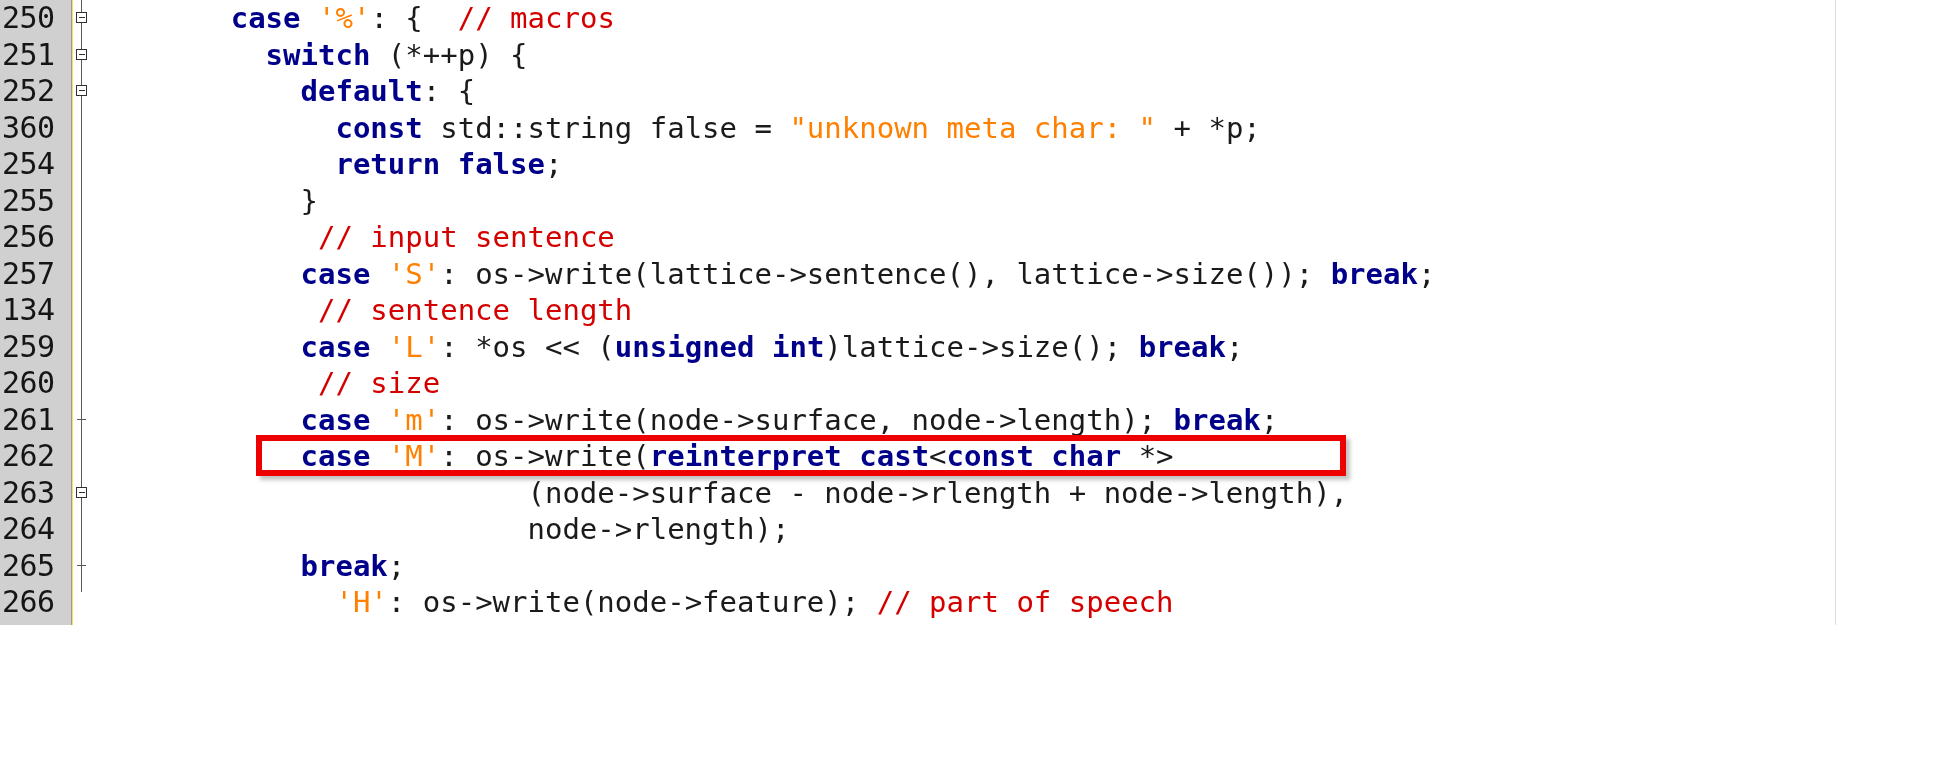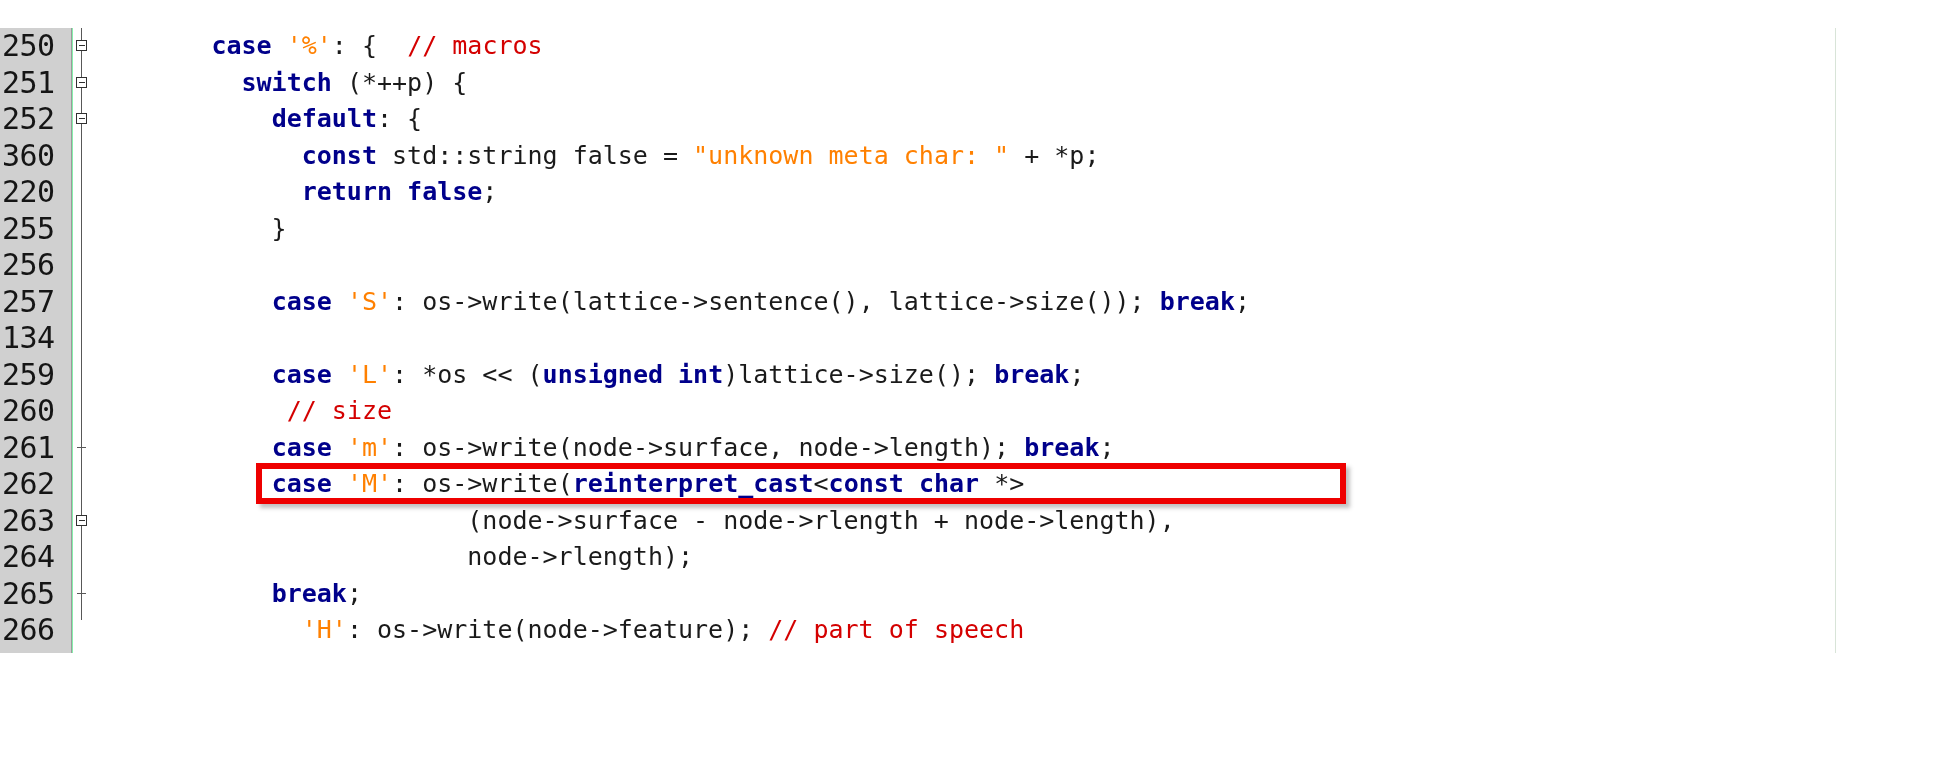--- a/index.html
+++ b/index.html
@@ -11,23 +11,22 @@
     width: 1955px;
     height: 783px;
     overflow: hidden;
     font-family: "DejaVu Sans Mono", "Liberation Mono", monospace;
   }
 
   #editor {
     position: relative;
     width: 1955px;
     height: 625px;
-    background: #86efac;
+    background: #fde047;
     overflow: hidden;
-    margin-top: 28px;
   }
 
   
   #gutter {
     position: absolute;
     left: 0; top: 0;
     width: 72px;
     height: 783px;
     background: #d0d0d0;
     border-right: 1px solid #9a9a9a;
@@ -97,21 +96,21 @@
     position: absolute;
     left: 91px; top: 0;
     right: 0; bottom: 0;
     background: #ffffff;
     overflow: hidden;
   }
   .code-line {
     height: 36.5px;
     line-height: 36.5px;
     font-family: "DejaVu Sans Mono", "Liberation Mono", monospace;
-    font-size: 25px;
+    font-size: 29px;
     color: #1a1a1a;
     white-space: pre;
     letter-spacing: 0px;
   }
   .kw   { color: #00008b; font-weight: bold; }
   .str  { color: #ff8000; }
   .chr  { color: #ff8000; }
   .cmt  { color: #d40000; }
   .pln  { color: #1a1a1a; }
 
@@ -143,21 +142,21 @@
 <body>
 
 <div id="editor">
 
   <div id="gutter">
     <div id="gutter-numbers">
         <div class="gutter-line">250</div>
         <div class="gutter-line">251</div>
         <div class="gutter-line">252</div>
         <div class="gutter-line">360</div>
-        <div class="gutter-line">220</div>
+        <div class="gutter-line">254</div>
         <div class="gutter-line">255</div>
         <div class="gutter-line">256</div>
         <div class="gutter-line">257</div>
         <div class="gutter-line">134</div>
         <div class="gutter-line">259</div>
         <div class="gutter-line">260</div>
         <div class="gutter-line">261</div>
         <div class="gutter-line">262</div>
         <div class="gutter-line">263</div>
         <div class="gutter-line">264</div>
@@ -177,23 +176,23 @@
       <div class="fold-tick" style="top: 564.5px;"></div>
     </div>
 
   <div id="code">
       <div class="code-line"><span class="pln">        </span><span class="kw">case</span><span class="pln"> </span><span class="chr">'%'</span><span class="pln">: {  </span><span class="cmt">// macros</span></div>
       <div class="code-line"><span class="pln">          </span><span class="kw">switch</span><span class="pln"> (*++p) {</span></div>
       <div class="code-line"><span class="pln">            </span><span class="kw">default</span><span class="pln">: {</span></div>
       <div class="code-line"><span class="pln">              </span><span class="kw">const</span><span class="pln"> std::string false = </span><span class="str">"unknown meta char: "</span><span class="pln"> + *p;</span></div>
       <div class="code-line"><span class="pln">              </span><span class="kw">return</span><span class="pln"> </span><span class="kw">false</span><span class="pln">;</span></div>
       <div class="code-line"><span class="pln">            }</span></div>
-      <div class="code-line"><span class="pln">             </span></div>
+      <div class="code-line"><span class="pln">             </span><span class="cmt">// input sentence</span></div>
       <div class="code-line"><span class="pln">            </span><span class="kw">case</span><span class="pln"> </span><span class="chr">'S'</span><span class="pln">: os-&gt;write(lattice-&gt;sentence(), lattice-&gt;size()); </span><span class="kw">break</span><span class="pln">;</span></div>
-      <div class="code-line"><span class="pln">             </span></div>
+      <div class="code-line"><span class="pln">             </span><span class="cmt">// sentence length</span></div>
       <div class="code-line"><span class="pln">            </span><span class="kw">case</span><span class="pln"> </span><span class="chr">'L'</span><span class="pln">: *os &lt;&lt; (</span><span class="kw">unsigned int</span><span class="pln">)lattice-&gt;size(); </span><span class="kw">break</span><span class="pln">;</span></div>
       <div class="code-line"><span class="pln">             </span><span class="cmt">// size</span></div>
       <div class="code-line"><span class="pln">            </span><span class="kw">case</span><span class="pln"> </span><span class="chr">'m'</span><span class="pln">: os-&gt;write(node-&gt;surface, node-&gt;length); </span><span class="kw">break</span><span class="pln">;</span></div>
       <div class="code-line"><span class="pln">            </span><span class="kw">case</span><span class="pln"> </span><span class="chr">'M'</span><span class="pln">: os-&gt;write(</span><span class="kw">reinterpret_cast</span><span class="pln">&lt;</span><span class="kw">const char</span><span class="pln"> *&gt;</span></div>
       <div class="code-line"><span class="pln">                         (node-&gt;surface - node-&gt;rlength + node-&gt;length),</span></div>
       <div class="code-line"><span class="pln">                         node-&gt;rlength);</span></div>
       <div class="code-line"><span class="pln">            </span><span class="kw">break</span><span class="pln">;</span></div>
       <div class="code-line"><span class="pln">              </span><span class="chr">'H'</span><span class="pln">: os-&gt;write(node-&gt;feature); </span><span class="cmt">// part of speech</span></div>
     </div>
 

